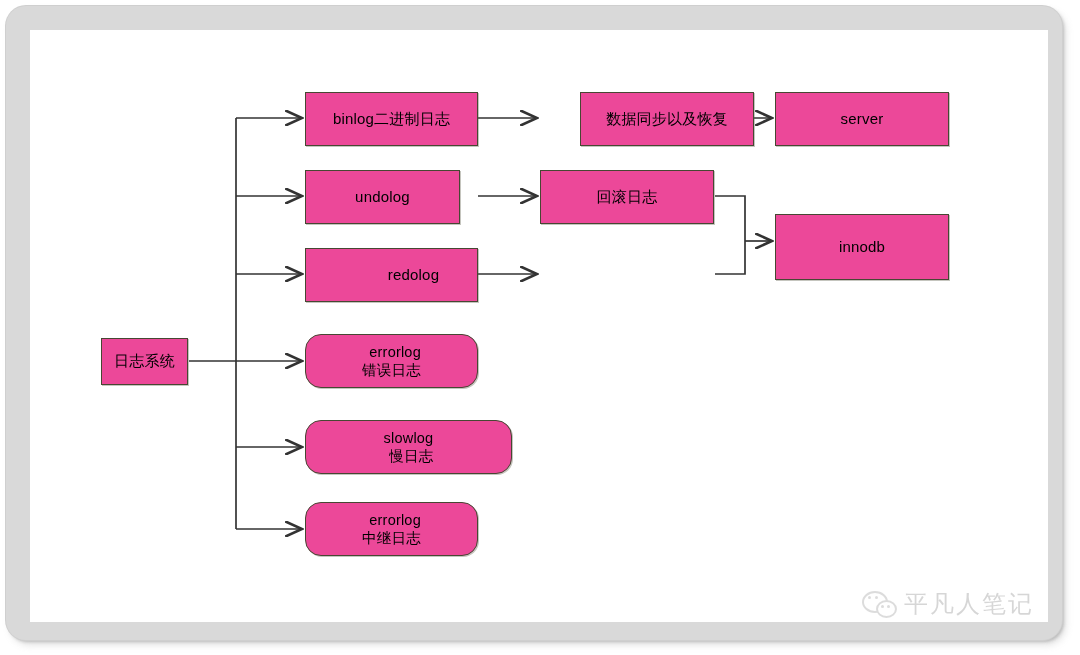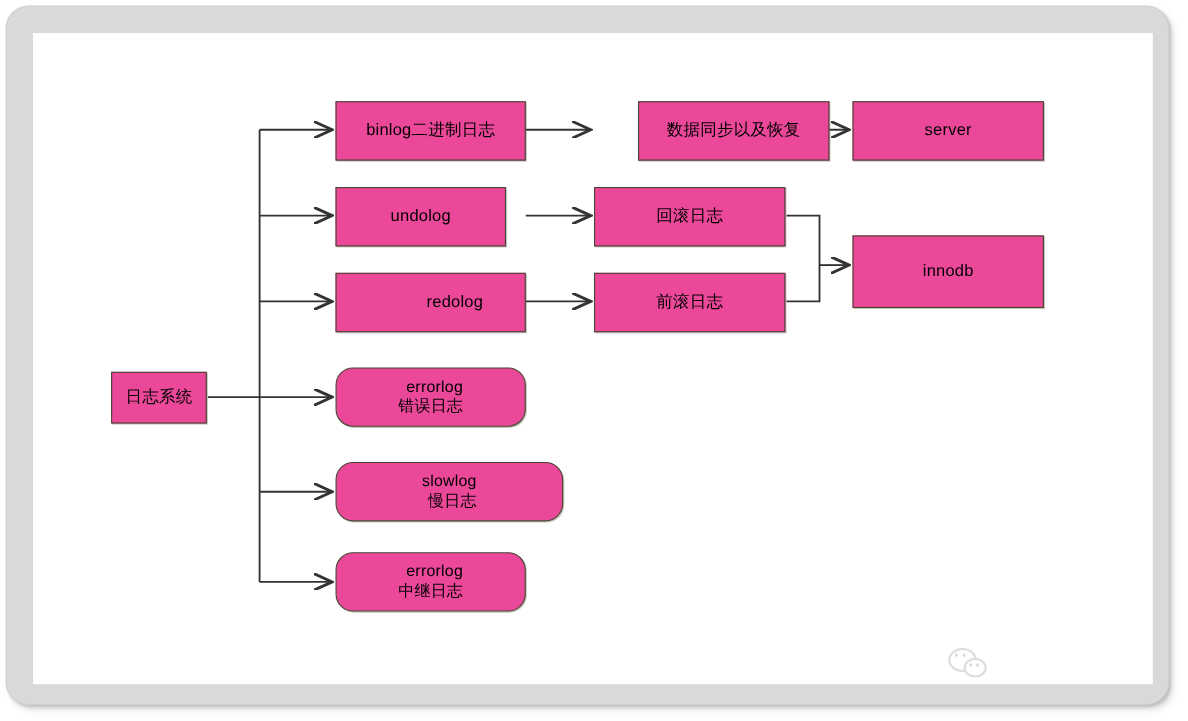--- a/index.html
+++ b/index.html
@@ -193,37 +193,35 @@
       <span class="nlabel">errorlog
 中继日志</span>
     </div>
 
     <div class="node" style="left:540px; top:92px; width:174px; height:54px;margin-left:40px;">
       <span class="nlabel">数据同步以及恢复</span>
     </div>
     <div class="node" style="left:540px; top:170px; width:174px; height:54px;">
       <span class="nlabel">回滚日志</span>
     </div>
-    <div class="node" style="left:540px; top:248px; width:174px; height:54px;">
-      <span class="nlabel">前滚日志</span>
-    </div>
 
     <div class="node" style="left:775px; top:92px; width:174px; height:54px;">
       <span class="nlabel">server</span>
     </div>
     <div class="node" style="left:775px; top:214px; width:174px; height:66px;">
       <span class="nlabel">innodb</span>
     </div>
 
   </div>
 
   <div id="watermark">
     <div class="wechat">
       <div class="bub big"></div>
       <div class="dot" style="left:6px; top:6px;"></div>
       <div class="dot" style="left:13px; top:6px;"></div>
       <div class="bub small"></div>
       <div class="dot" style="left:19px; top:15px;"></div>
       <div class="dot" style="left:25px; top:15px;"></div>
     </div>
+    <span class="wm-text">平凡人笔记</span>
   </div>
 
 </div>
 
 </body></html>

